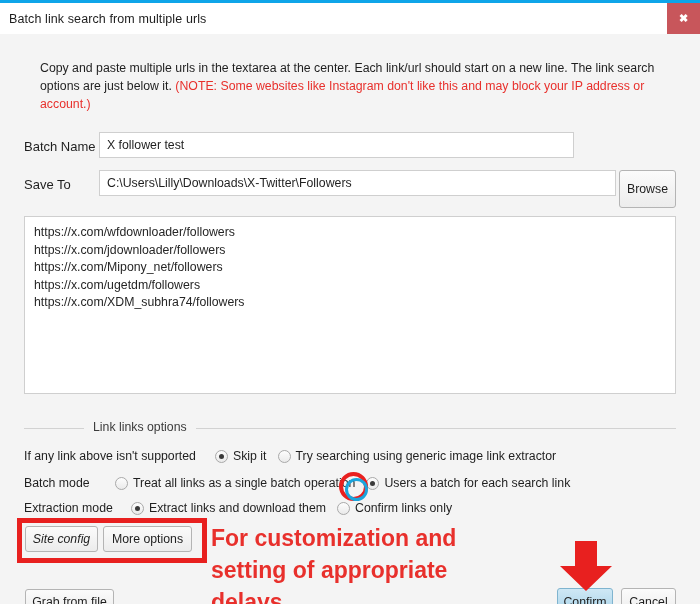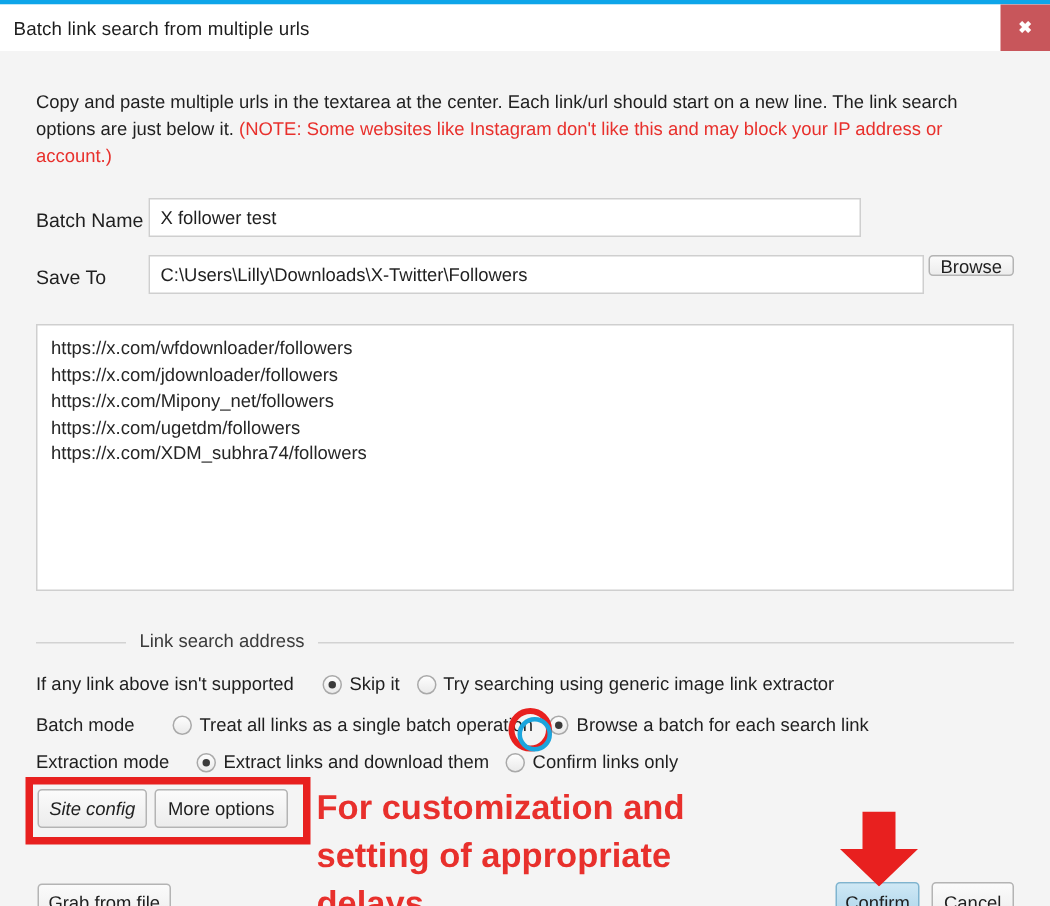--- a/index.html
+++ b/index.html
@@ -51,21 +51,21 @@
   
   .body {
     position: absolute;
     left: 0; top: 31px;
     width: 700px; height: 573px;
     background: #f4f4f4;
   }
 
   .desc {
     position: absolute;
-    left: 24px; top: 25px;
+    left: 40px; top: 25px;
     width: 652px;
     font-size: 12.3px;
     color: #1f1f1f;
     line-height: 18px;
   }
   .desc .note { color: #e8302c; }
 
   
   .lbl {
     position: absolute;
@@ -93,21 +93,21 @@
     background: linear-gradient(#fbfbfb, #ececec);
     border: 1px solid #b4b4b4;
     border-radius: 3px;
     font-size: 12.3px;
     color: #1f1f1f;
     font-family: "Liberation Sans", sans-serif;
     cursor: pointer;
     padding: 0;
     text-align: center;
   }
-  #browse-btn { left: 619px; top: 136px; width: 57px; height: 14px; }
+  #browse-btn { left: 619px; top: 136px; width: 57px; height: 38px; }
 
   
   #urls-textarea {
     position: absolute;
     left: 24px; top: 182px;
     width: 652px; height: 178px;
     background: #ffffff;
     border: 1px solid #cfcfcf;
     resize: none;
     font-family: "Liberation Sans", sans-serif;
@@ -269,38 +269,38 @@
     <input class="field" id="save-to-input" type="text" value="C:\Users\Lilly\Downloads\X-Twitter\Followers" style="">
     <button class="btn" id="browse-btn">Browse</button>
 
     <textarea id="urls-textarea" placeholder="" style="">https://x.com/wfdownloader/followers
 https://x.com/jdownloader/followers
 https://x.com/Mipony_net/followers
 https://x.com/ugetdm/followers
 https://x.com/XDM_subhra74/followers</textarea>
 
     <div class="group-line"></div>
-    <div class="group-title">Link search address</div>
+    <div class="group-title">Link links options</div>
 
     <div class="optrow" id="row-unsupported">
       <span class="row-label">If any link above isn't supported</span>
       <span class="radio checked"></span>
       <span class="radio-label">Skip it</span>
       <span class="gap"></span>
       <span class="radio"></span>
       <span class="radio-label">Try searching using generic image link extractor</span>
     </div>
 
     <div class="optrow" id="row-batchmode">
       <span class="row-label">Batch mode</span>
       <span class="radio"></span>
       <span class="radio-label">Treat all links as a single batch operation</span>
       <span class="gap"></span>
       <span class="radio checked"></span>
-      <span class="radio-label">Browse a batch for each search link</span>
+      <span class="radio-label">Users a batch for each search link</span>
     </div>
 
     <div class="optrow" id="row-extraction">
       <span class="row-label">Extraction mode</span>
       <span class="radio checked"></span>
       <span class="radio-label">Extract links and download them</span>
       <span class="gap"></span>
       <span class="radio"></span>
       <span class="radio-label">Confirm links only</span>
     </div>

